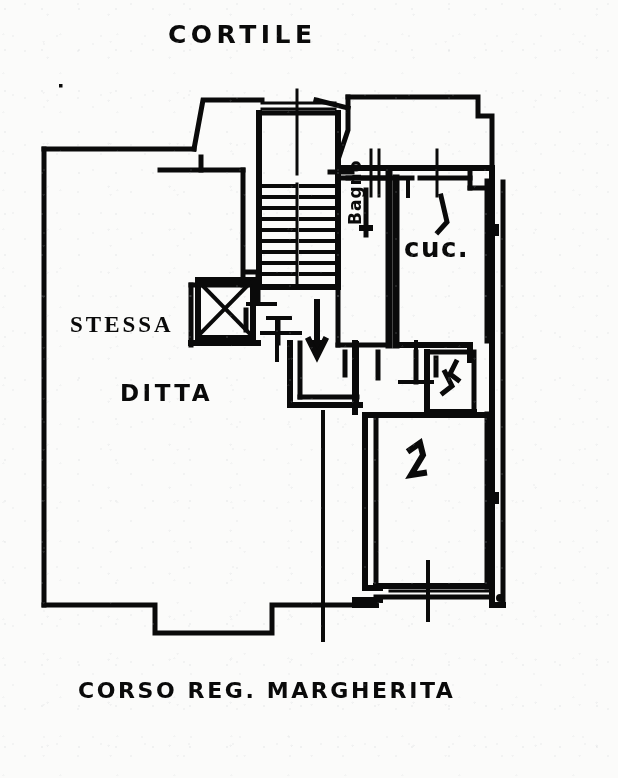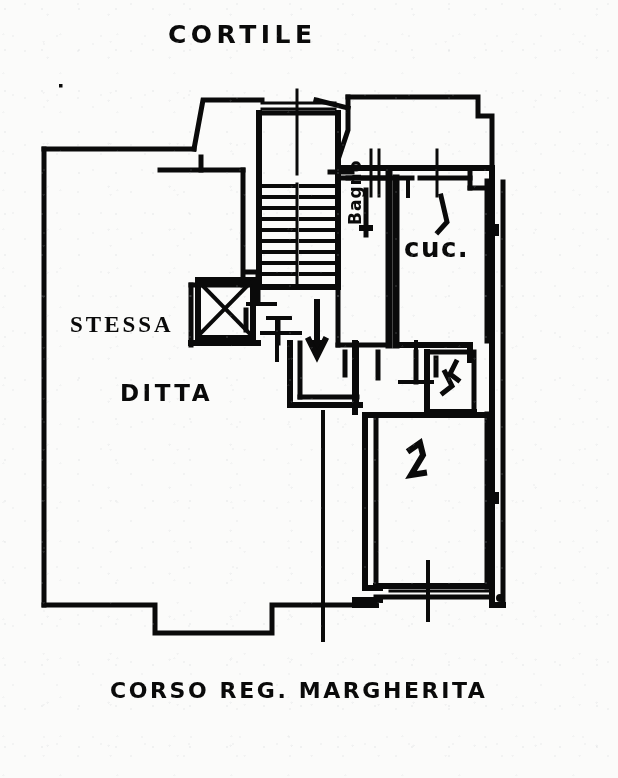--- a/index.html
+++ b/index.html
@@ -54,21 +54,20 @@
   }
   #label-cortile {
     left: 168px; top: 20px;
     font-size: 25px;
     letter-spacing: 4.5px;
   }
   #label-corso {
     left: 78px; top: 678px;
     font-size: 22px;
     letter-spacing: 2.6px;
-    margin-left: 32px;
   }
   #label-stessa {
     left: 70px; top: 312px;
     font-size: 23px;
     letter-spacing: 3px;
     font-family: Liberation Serif, serif;
   }
   #label-ditta {
     left: 120px; top: 380px;
     font-size: 23px;

